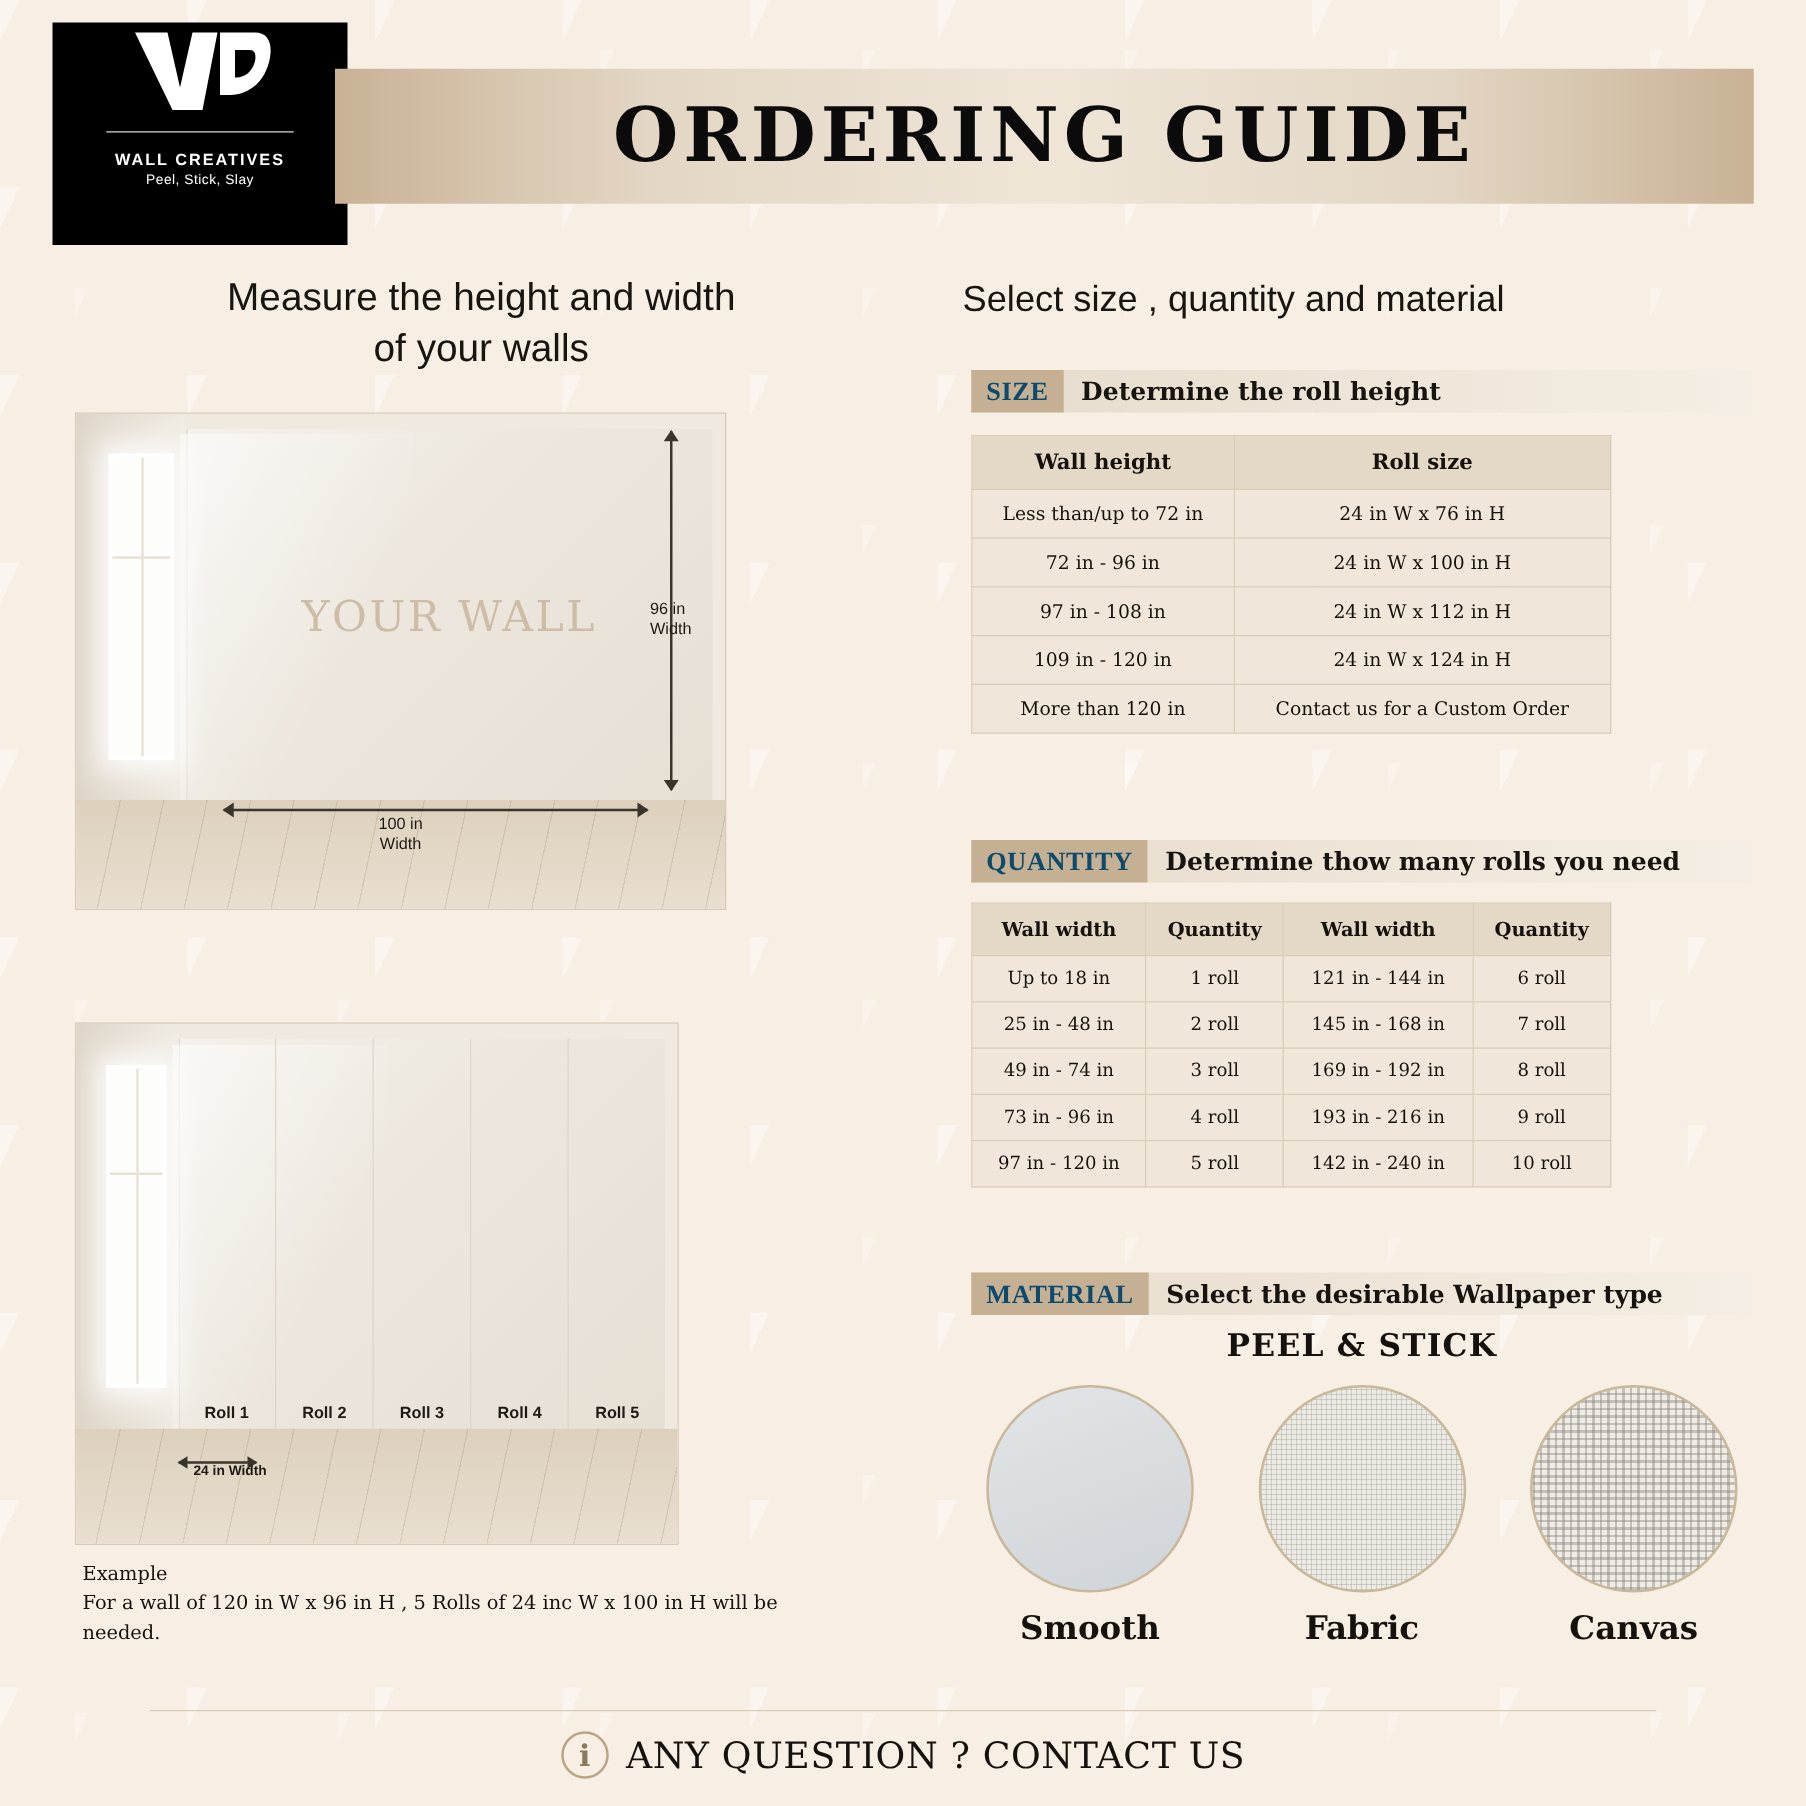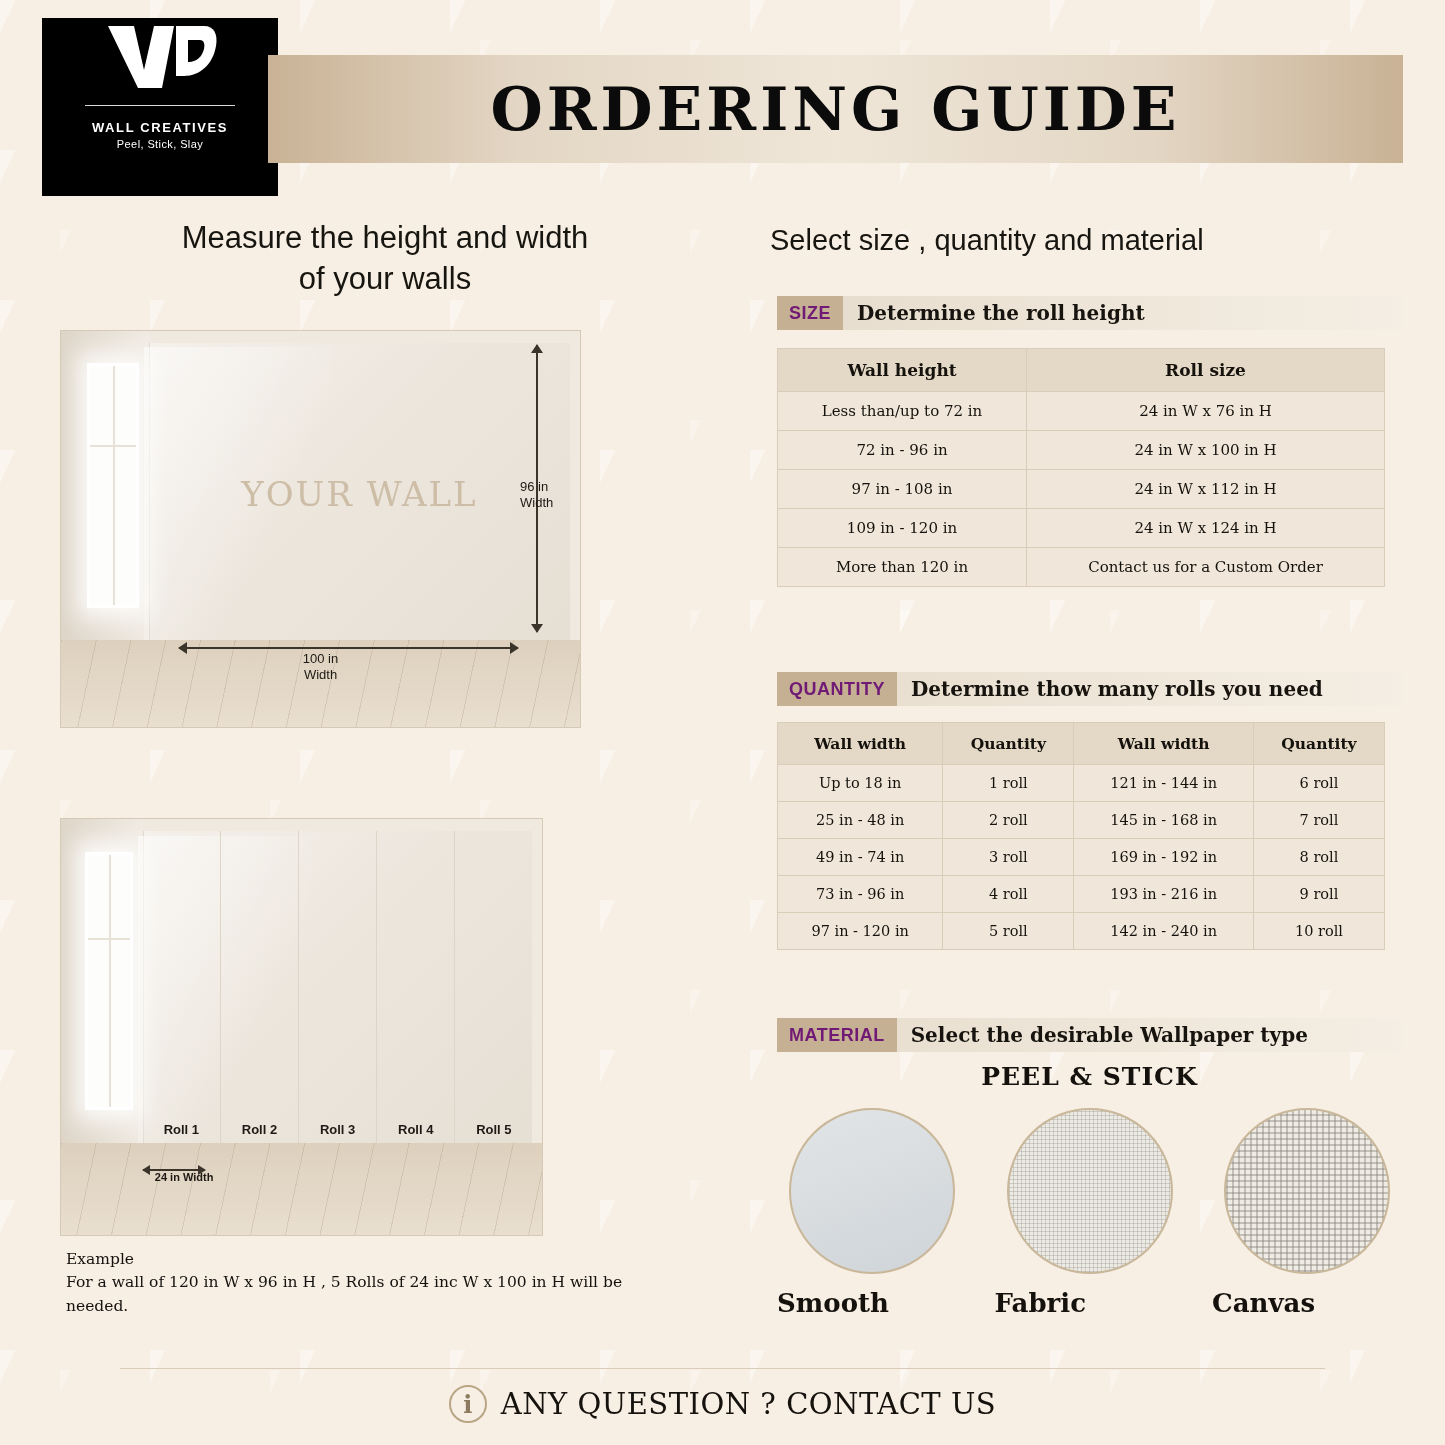--- a/index.html
+++ b/index.html
@@ -175,35 +175,35 @@
     font-size: 15.5px; color:#14120e; line-height:1.5;
   }
 
   
   .band {
     position:absolute; display:flex; align-items:center;
     height: 34px;
     background: linear-gradient(90deg,#e6dccd 0%, #efe7da 60%, #f4eee4 100%);
   }
   .band .tag {
-    background:#c5b094; color:#701a75; font-weight:700;
-    font-family:Liberation Sans, sans-serif;
-    font-size:18px; letter-spacing:.5px;
+    background:#c5b094; color:#0c4a6e; font-weight:700;
+    font-family:Liberation Serif, serif;
+    font-size:21px; letter-spacing:.5px;
     height:34px; display:flex; align-items:center; padding:0 12px;
   }
   .band .cap {
     font-family:"DejaVu Serif", serif; font-weight:700;
     font-size:20px; color:#17140f; padding-left:14px;
   }
   #band-size { left: 777px; top: 296px; width: 625px; }
   #band-qty  { left: 777px; top: 672px; width: 625px; }
   #band-mat  { left: 777px; top: 1018px; width: 625px; }
 
   table.grid {
-    position:absolute; border-collapse: collapse; width: 608px;
+    position:absolute; border-collapse: collapse; width: 512px;
     font-family:"DejaVu Serif", serif;
   }
   table.grid th, table.grid td {
     border: 1px solid #d9cdb9;
     text-align: center;
     color:#15120d;
   }
   table.grid th {
     background:#e4d8c6; font-size:17px; font-weight:700; padding:11px 4px;
   }
@@ -218,21 +218,21 @@
   
   .peel-title {
     position:absolute; left: 777px; top: 1062px; width: 625px;
     text-align:center; font-family:"DejaVu Serif", serif;
     font-weight:700; font-size:25px; letter-spacing:1px; color:#15120d;
   }
   .swatches {
     position:absolute; left: 777px; top: 1108px; width: 625px;
     display:flex; justify-content:space-between;
   }
-  .swatch { width: 190px; text-align:left; }
+  .swatch { width: 190px; text-align:center; }
   .disc {
     width: 166px; height: 166px; border-radius: 50%;
     margin: 0 auto;
     border: 2px solid #c9b79a;
   }
   .disc.smooth { background: linear-gradient(160deg,#e2e5e7,#cfd4d8); }
   .disc.fabric {
     background:#eceae4;
     background-image:
       repeating-linear-gradient(0deg, rgba(150,145,135,.35) 0 1px, transparent 1px 4px),

